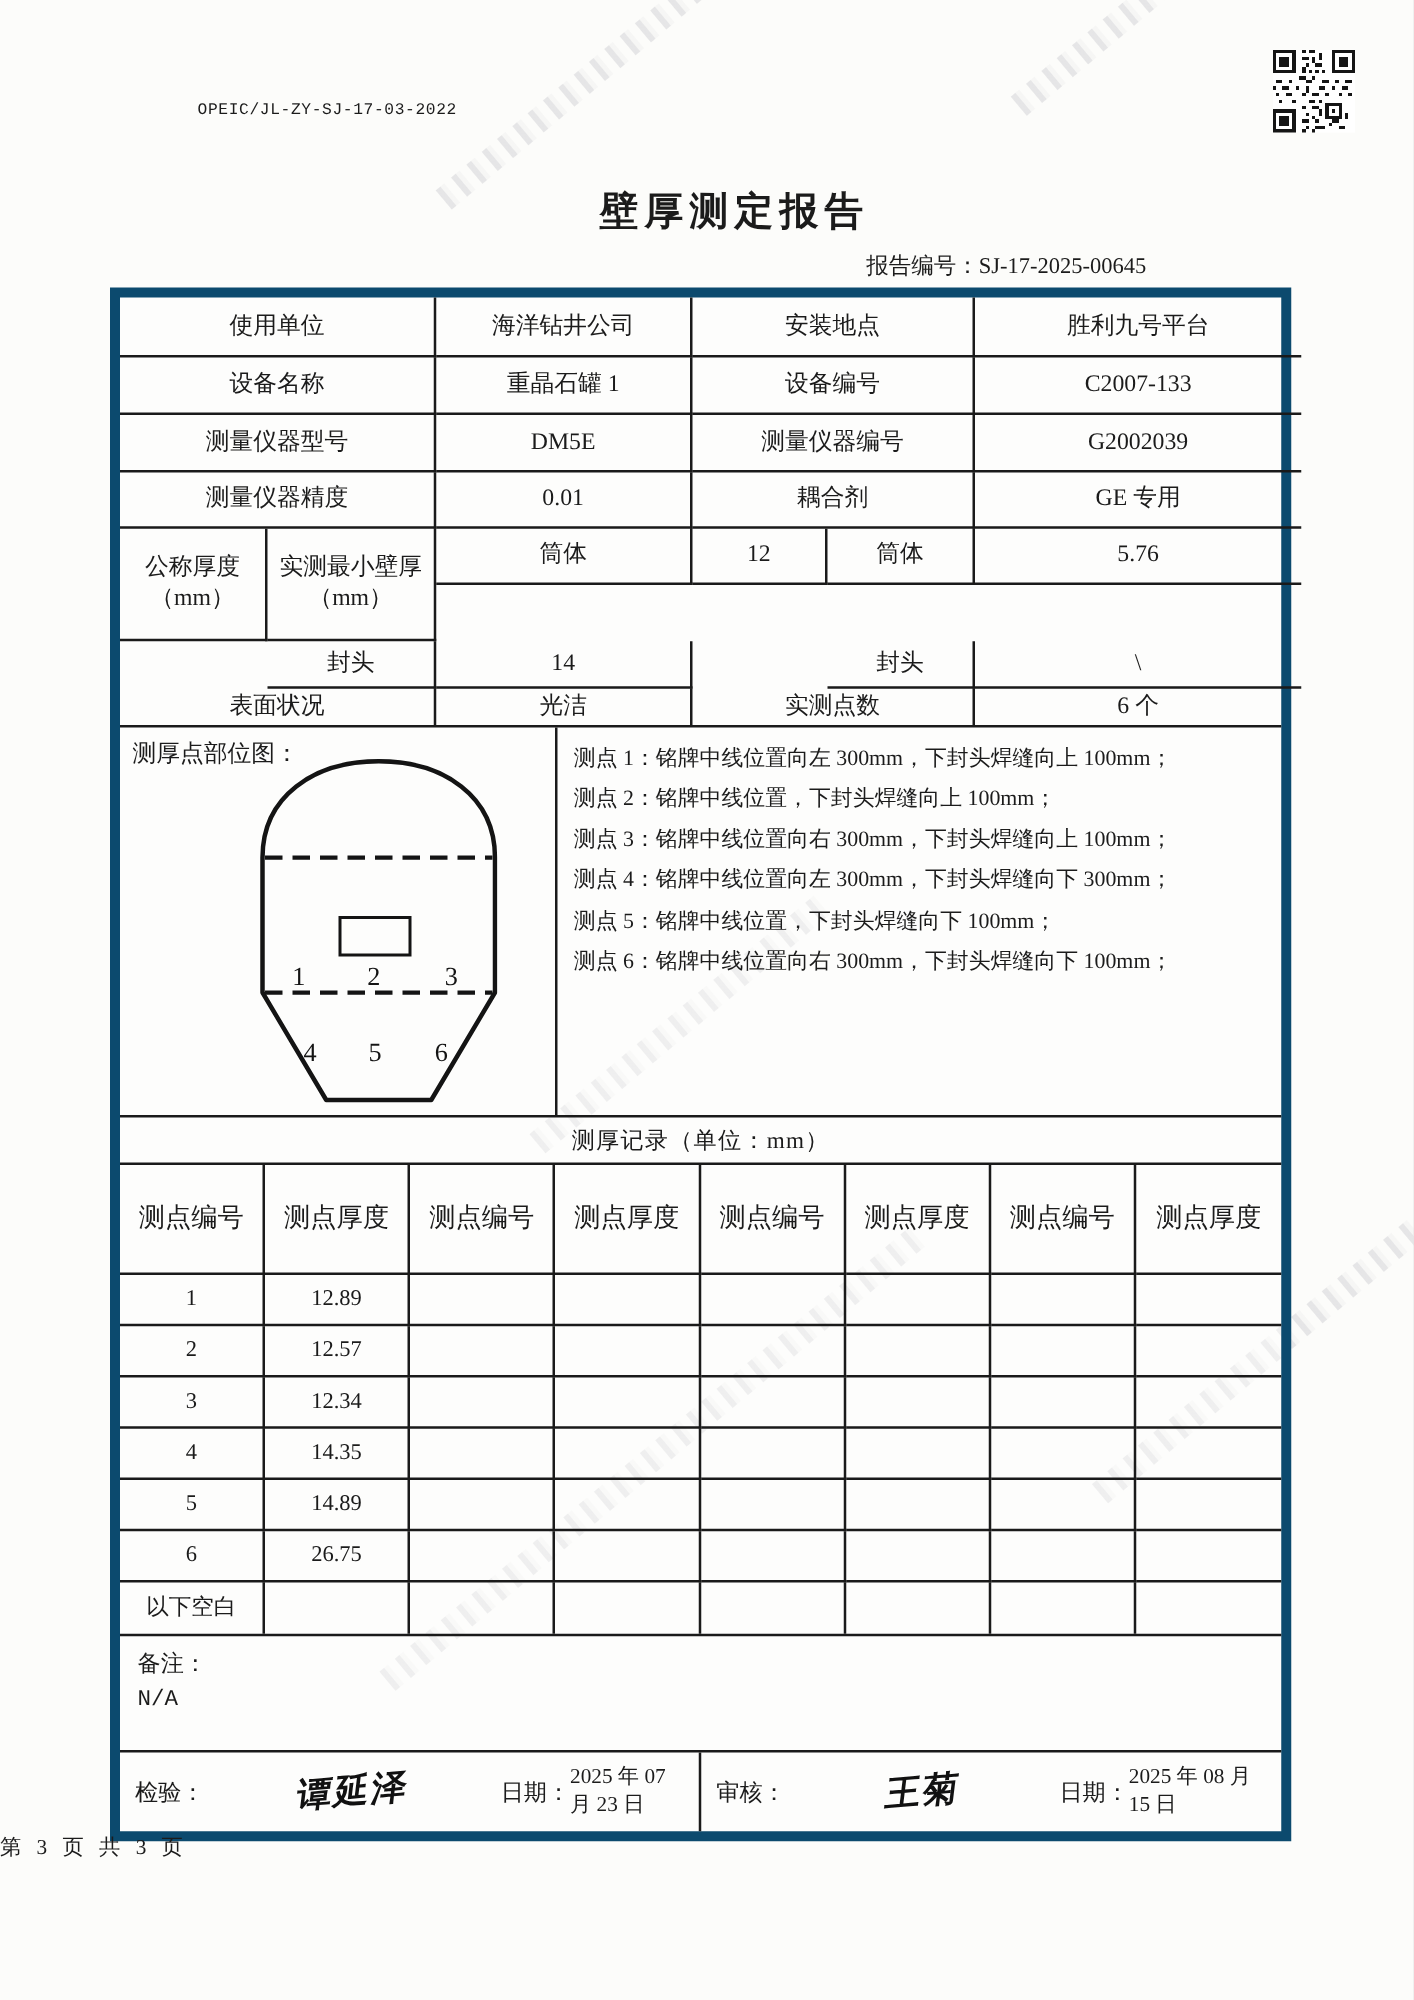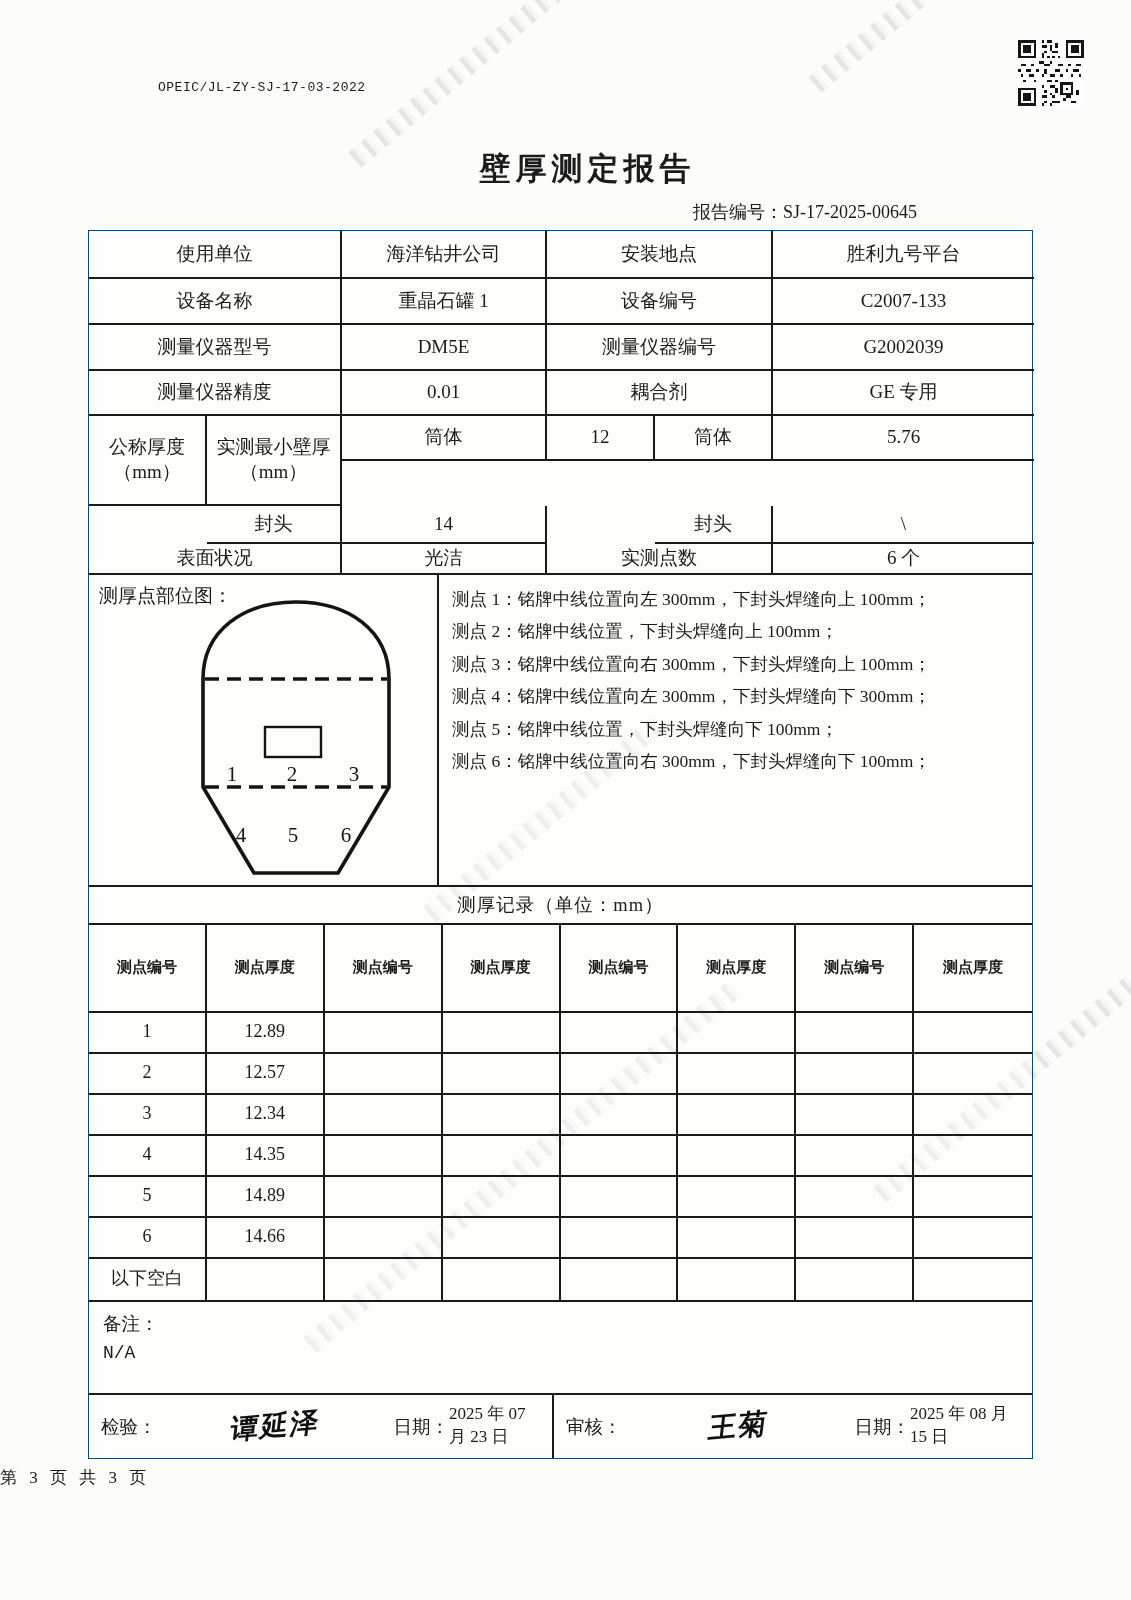--- a/index.html
+++ b/index.html
@@ -4,41 +4,41 @@
 <style>
   * { box-sizing: border-box; }
   body { margin:0; background:#d9d9d9; font-family:"Liberation Serif","DejaVu Serif",serif; }
   .page { position:relative; width:1131px; height:1600px; margin:0 auto; background:#fcfcfa; overflow:hidden; color:#1b1b1b; }
 
   .doc-code { position:absolute; left:158px; top:80px; font-size:13px; letter-spacing:.5px; font-family:"Liberation Mono","DejaVu Sans Mono",monospace; }
   .qr { position:absolute; left:1018px; top:40px; }
   .doc-title { position:absolute; left:0; right:0; top:148px; text-align:center; font-size:31px; font-weight:700; letter-spacing:5px;padding-left:44px; }
   .report-no { position:absolute; left:693px; top:200px; font-size:18px; }
 
-  .sheet { position:absolute; left:88px; top:230px; width:945px; border:1px solid #0c4a6e; background:rgba(255,255,255,.35); }
+  .sheet { position:absolute; left:88px; top:230px; width:945px; border:8px solid #0c4a6e; background:rgba(255,255,255,.35); }
 
   .cell { display:flex; align-items:center; justify-content:center; text-align:center;
           border-right:2px solid #1a1a1a; border-bottom:2px solid #1a1a1a;
           font-size:19px; line-height:1.3; padding:2px; overflow:hidden; }
   .nbr { border-right:none; } .nbb { border-bottom:none; }
 
   .secA { display:grid; grid-template-columns:118px 135px 205px 108px 118px 261px;
           grid-template-rows:48px 46px 46px 45px 45px 45px 38px; border-bottom:2px solid #1a1a1a; }
 
   .secB { display:flex; height:312px; border-bottom:2px solid #1a1a1a; }
   .diag-left { position:relative; width:350px; border-right:2px solid #1a1a1a;padding-left:32px; }
   .diag-title { position:absolute; left:10px; top:8px; font-size:19px; }
   .tank { position:absolute; left:112px; top:22px; }
   .diag-right { flex:1; padding:8px 6px 0 13px; }
   .desc-line { font-size:17.5px; line-height:32.5px; white-space:nowrap; }
 
   .rec-title { height:38px; display:flex; align-items:center; justify-content:center;
                font-size:18.5px; border-bottom:2px solid #1a1a1a; letter-spacing:1px; }
   .secC { display:grid; grid-template-columns:repeat(8,1fr); grid-template-rows:88px repeat(7,41px); border-bottom:2px solid #1a1a1a; }
-  .secC .hcell { font-size:15px;font-weight:bold; }
+  .secC .hcell { font-size:21px; }
   .secC .dcell { font-size:18px; }
 
   .secD { height:93px; padding:9px 14px; border-bottom:2px solid #1a1a1a; font-size:18.5px; }
   .secD .remark-value { margin-top:7px; font-family:"Liberation Mono","DejaVu Sans Mono",monospace; font-size:18px; }
 
   .secE { display:flex; height:63px; }
   .sig-half { display:flex; align-items:center; padding:0 8px 0 12px; }
   .sig-left { width:465px; border-right:2px solid #1a1a1a; }
   .sig-right { flex:1; }
   .sig-label { font-size:18.5px; white-space:nowrap; }
@@ -263,21 +263,21 @@
       <div class="cell dcell">5</div>
       <div class="cell dcell">14.89</div>
       <div class="cell dcell"></div>
       <div class="cell dcell"></div>
       <div class="cell dcell"></div>
       <div class="cell dcell"></div>
       <div class="cell dcell"></div>
       <div class="cell dcell nbr"></div>
 
       <div class="cell dcell">6</div>
-      <div class="cell dcell">14.66</div>
+      <div class="cell dcell">26.75</div>
       <div class="cell dcell"></div>
       <div class="cell dcell"></div>
       <div class="cell dcell"></div>
       <div class="cell dcell"></div>
       <div class="cell dcell"></div>
       <div class="cell dcell nbr"></div>
 
       <div class="cell dcell nbb">以下空白</div>
       <div class="cell dcell nbb"></div>
       <div class="cell dcell nbb"></div>

